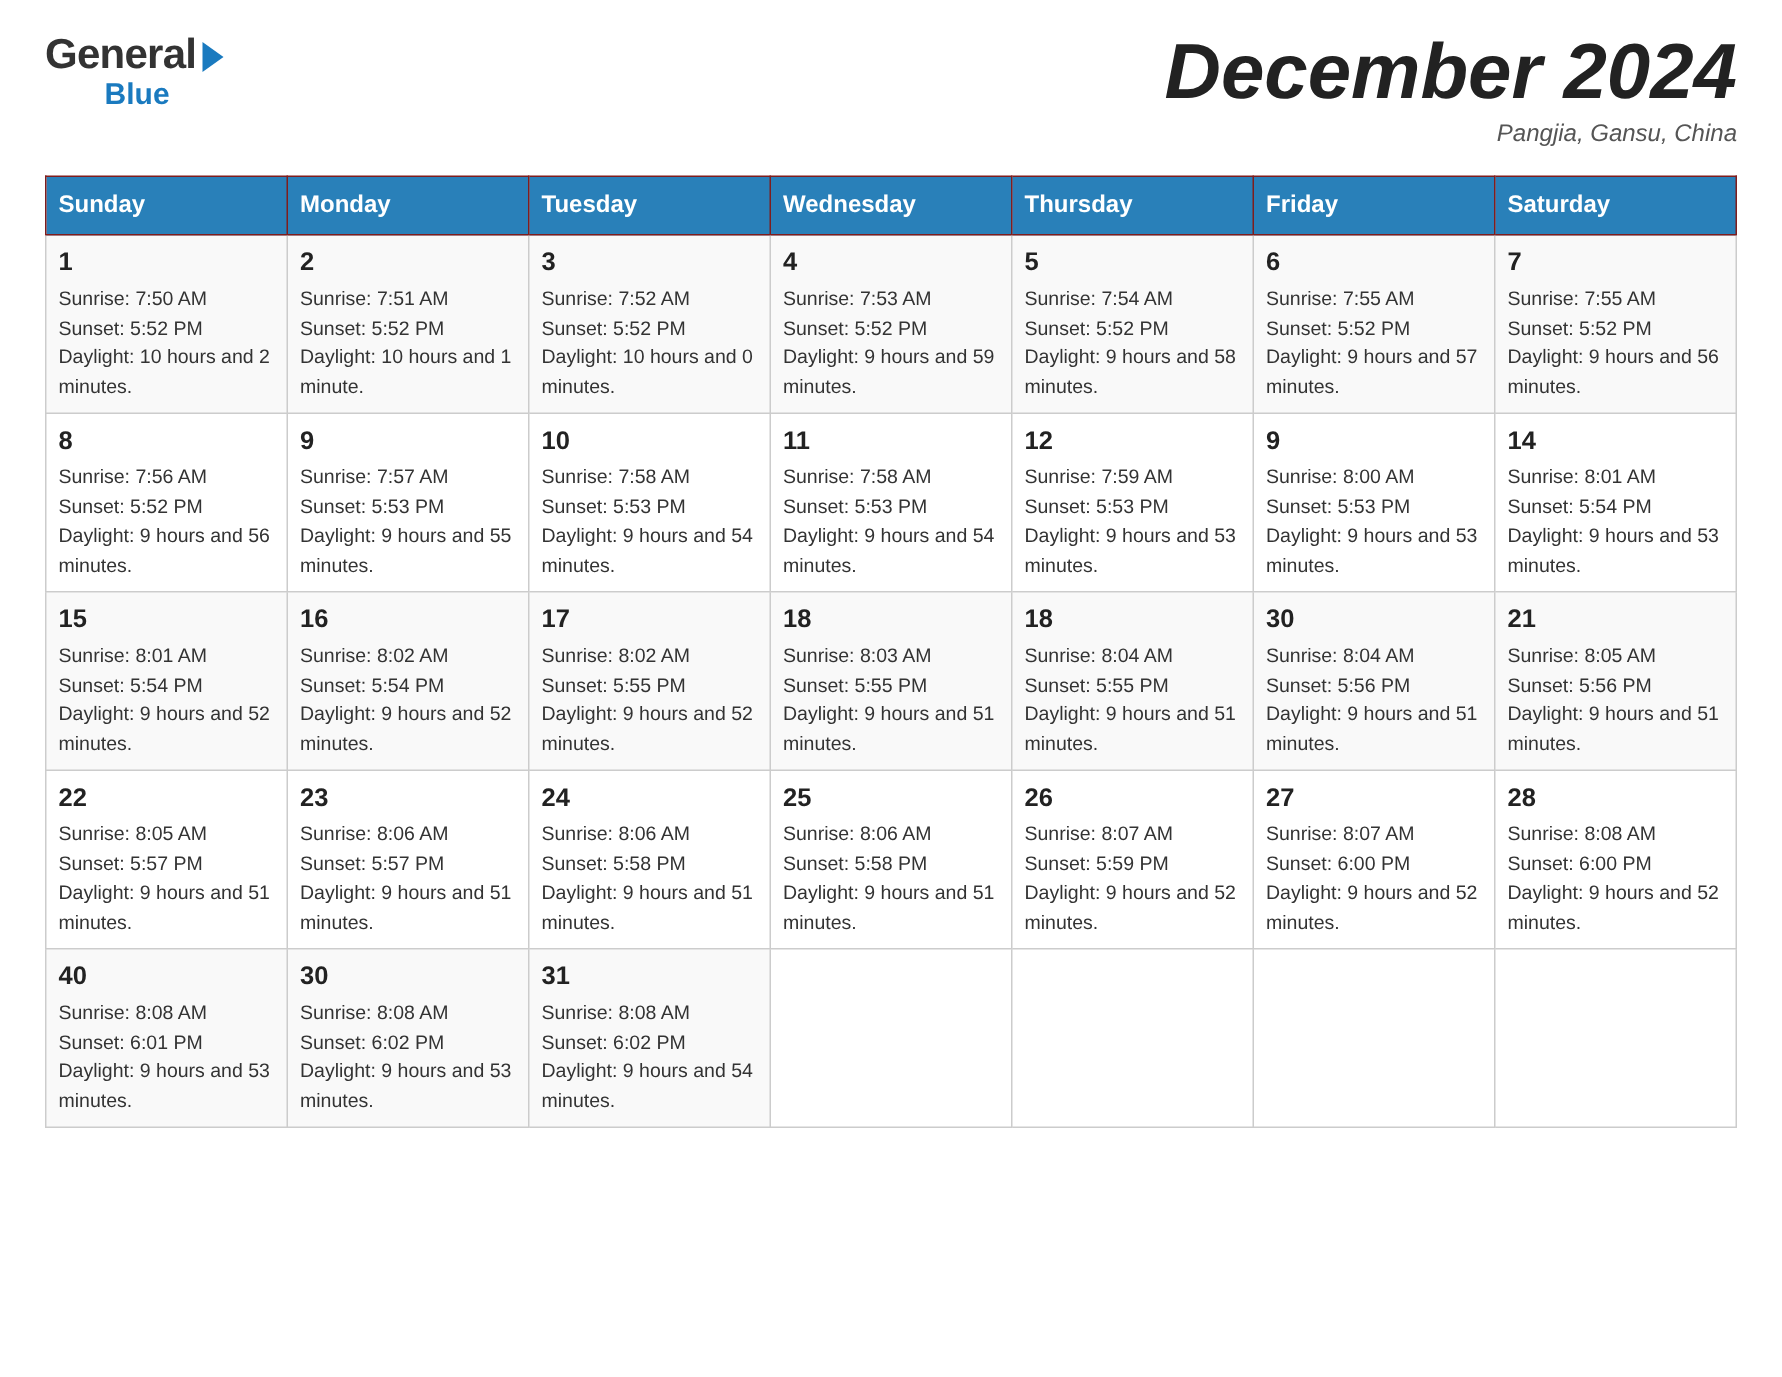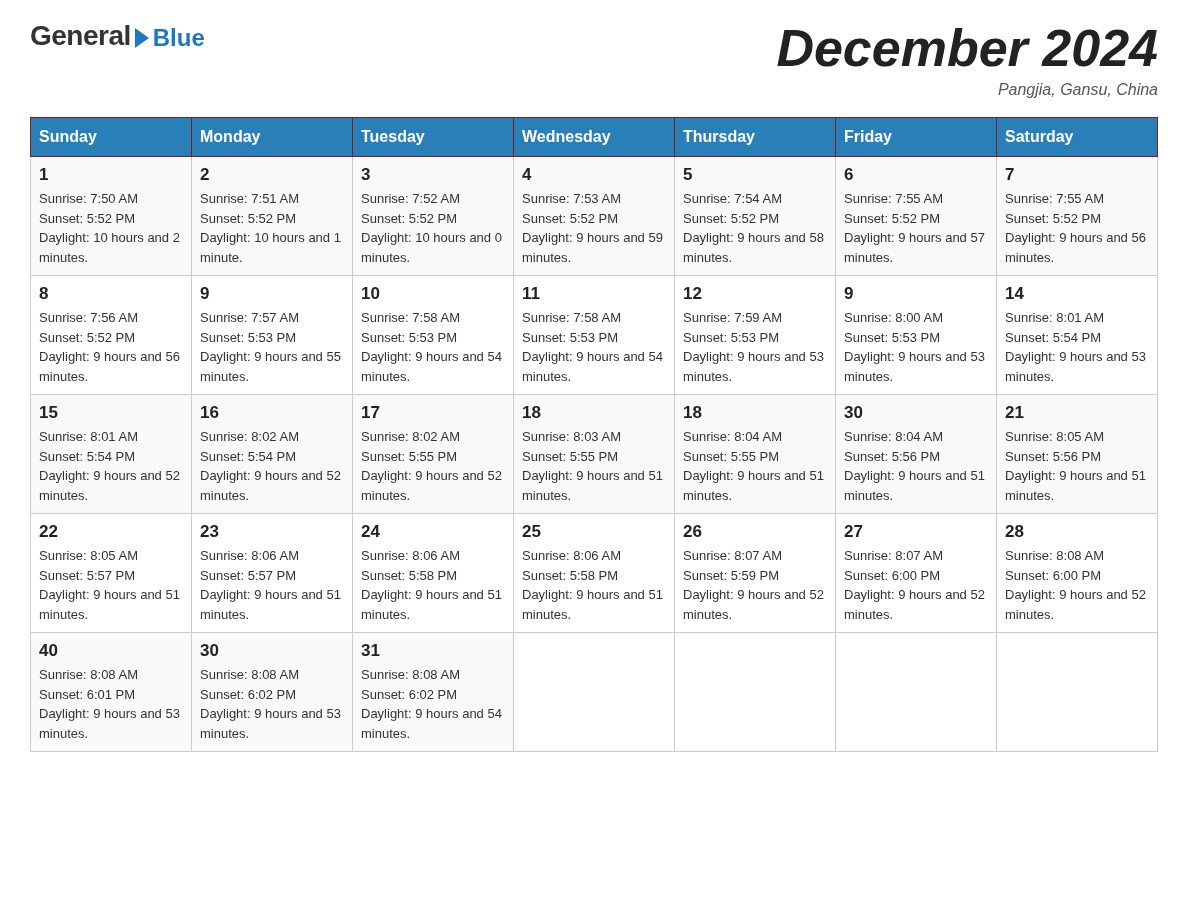--- a/index.html
+++ b/index.html
@@ -11,22 +11,22 @@
       min-height: 918px;
     }
     .header-section {
       display: flex;
       justify-content: space-between;
       align-items: flex-start;
       margin-bottom: 18px;
     }
     .logo {
       display: flex;
-      flex-direction: row;
-      align-items: flex-end;
+      flex-direction: column;
+      align-items: center;
     }
     .logo-top {
       display: flex;
       align-items: center;
     }
     .logo-general {
       font-size: 28px;
       font-weight: bold;
       color: #333;
       letter-spacing: -0.5px;
@@ -34,21 +34,21 @@
     .logo-triangle {
       width: 0;
       height: 0;
       border-left: 14px solid #1a7abf;
       border-top: 10px solid transparent;
       border-bottom: 10px solid transparent;
       margin-left: 4px;
       margin-top: 4px;
     }
     .logo-blue {
-      font-size: 24px;
+      font-size: 20px;
       font-weight: bold;
       color: #1a7abf;
       margin-left: 4px;
     }
     .title-section {
       text-align: right;
       font-style: italic;
     }
     .calendar-title {
       font-size: 52px;

